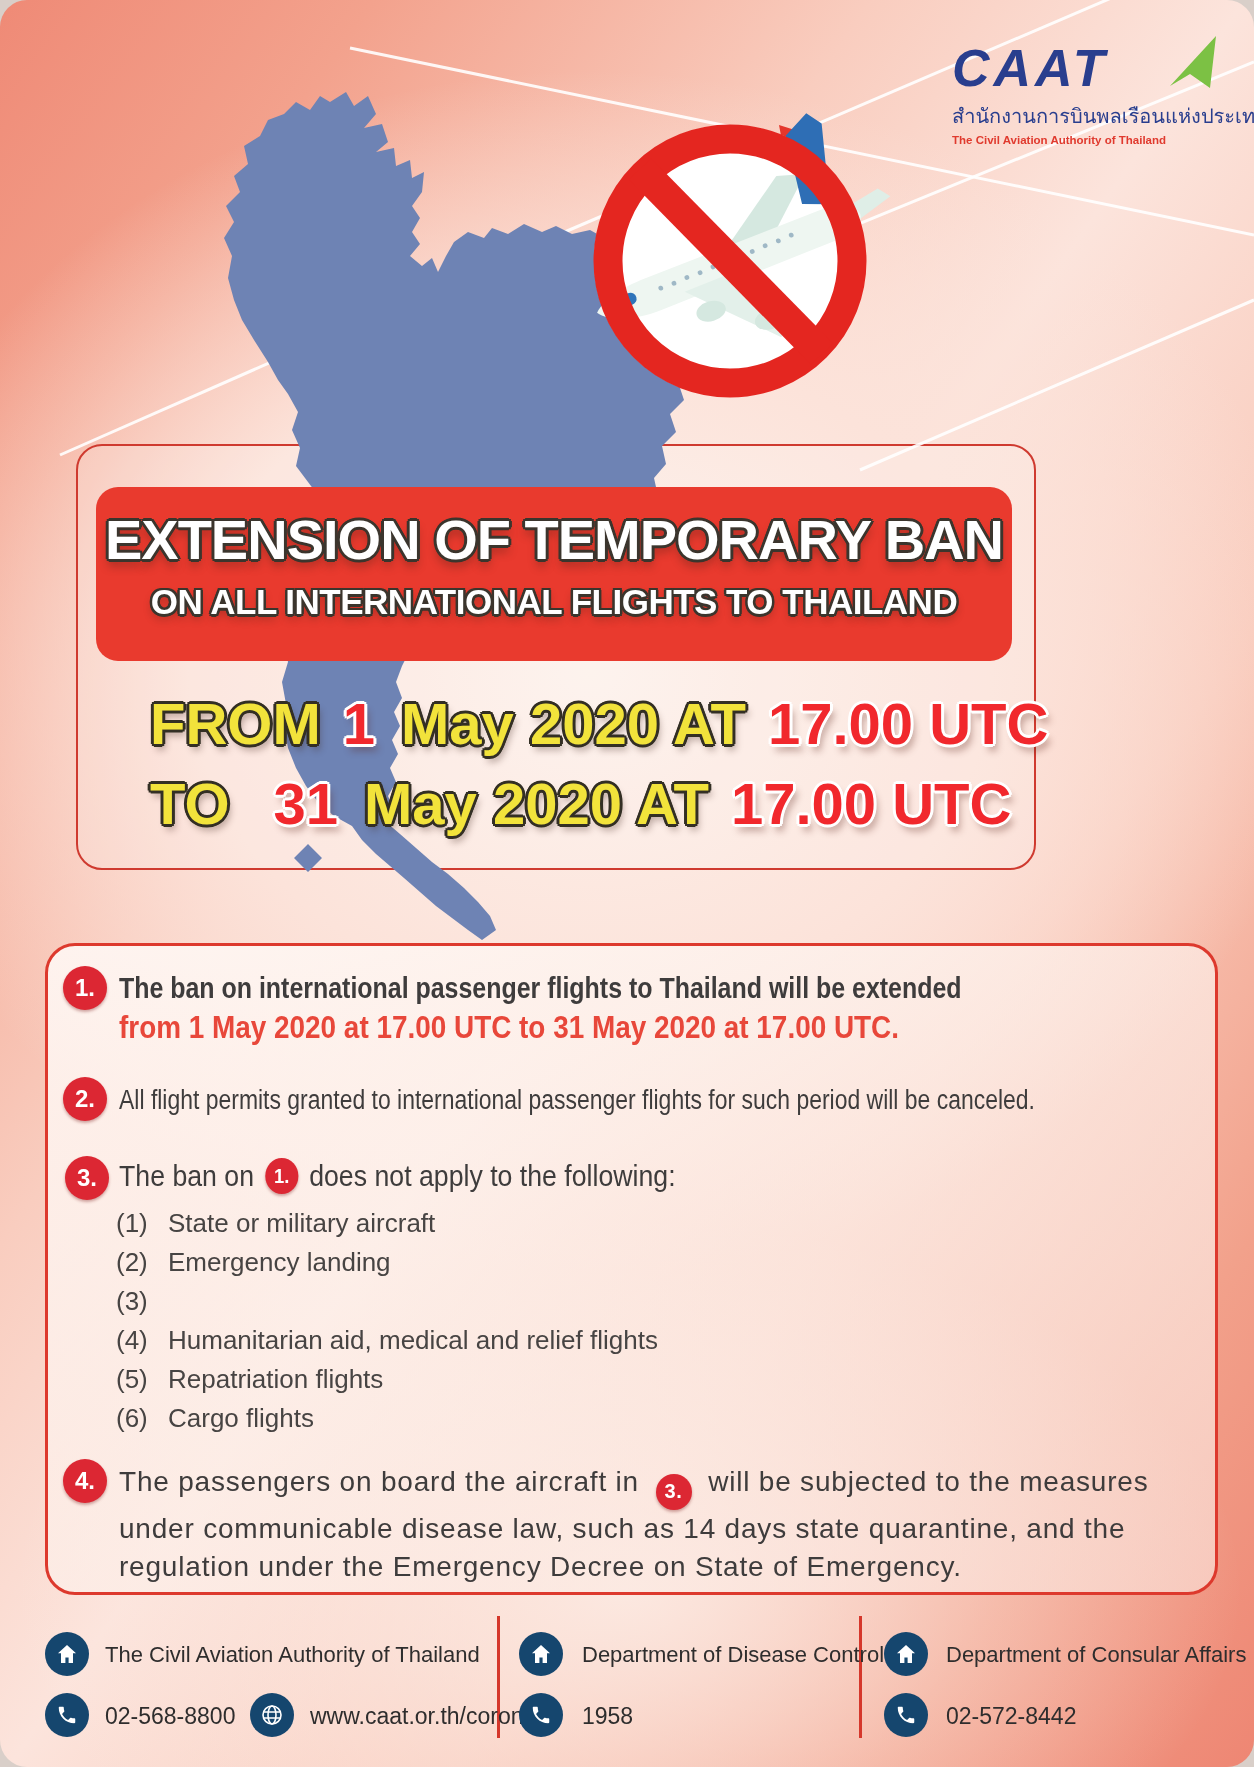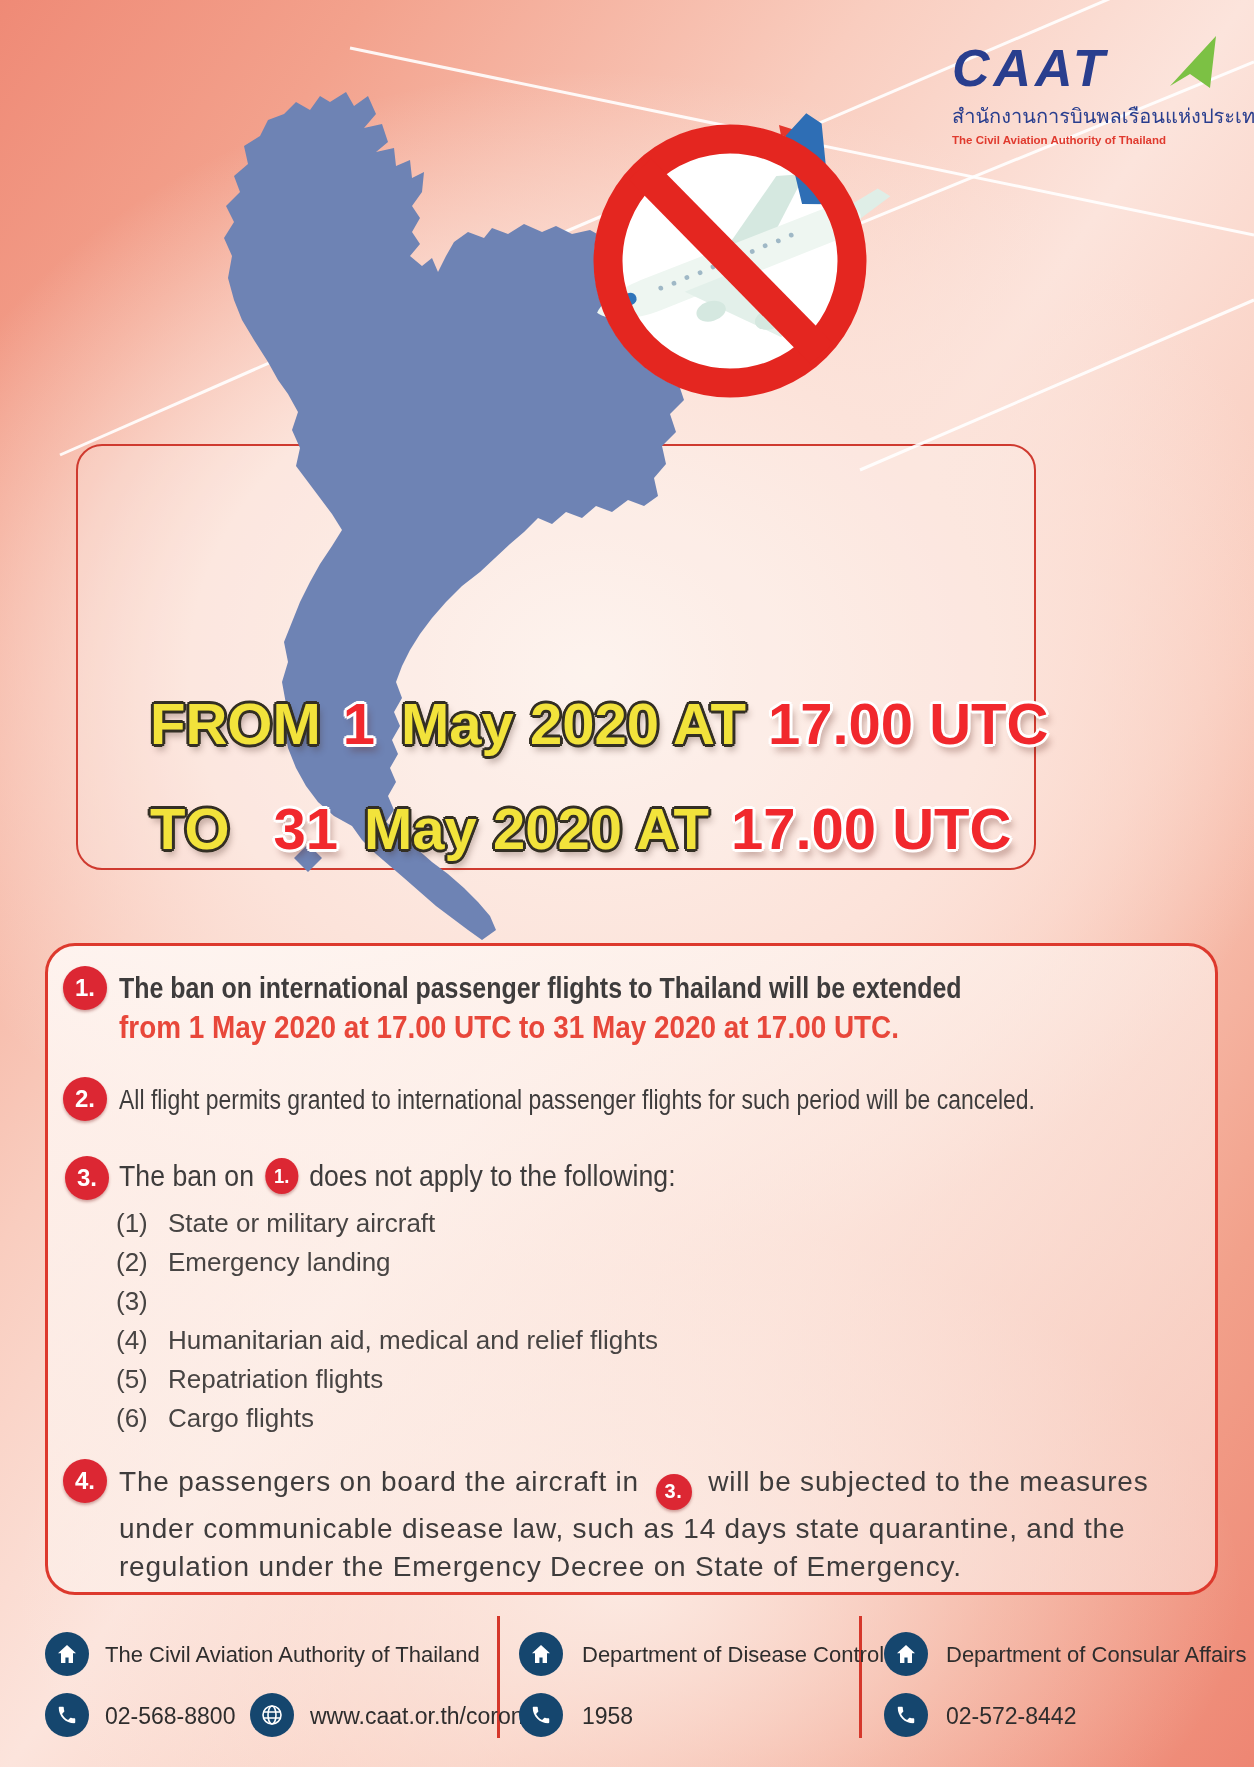--- a/index.html
+++ b/index.html
@@ -3,20 +3,21 @@
 <meta charset="utf-8">
 <style>
   html,body{margin:0;padding:0;background:#d9cfc9;}
   .poster{
     position:relative;width:1254px;height:1767px;margin:0 auto;overflow:hidden;
     font-family:"Liberation Sans","DejaVu Sans",sans-serif;
     background:
       radial-gradient(ellipse 58% 34% at 47% 38%, #fdf1eb 0%, #fce3da 55%, rgba(252,227,218,0) 100%),
       radial-gradient(ellipse 70% 30% at 50% 90%, rgba(252,236,229,.9) 0%, rgba(252,236,229,0) 70%),
       linear-gradient(125deg, #ef8a76 0%, #f3a28d 15%, #f9cdbf 35%, #fce4dc 50%, #f9cabb 68%, #f2a18b 85%, #ee8673 100%);
+    border-radius: 27px;
   }
   .abs{position:absolute;}
   
   .decor{left:0;top:0;z-index:2;}
   
   .map{left:150px;top:80px;z-index:3;}
   
   .logo{left:952px;top:40px;z-index:6;width:270px;}
   .logo-row{position:relative;height:58px;}
   .logo-caat{font-size:52px;font-weight:bold;font-style:italic;letter-spacing:4px;color:#293e8e;line-height:56px;}
@@ -31,21 +32,21 @@
   
   .banner{left:96px;top:487px;width:916px;height:174px;background:#e93a2e;border-radius:22px;z-index:4;
     text-align:center;}
   .banner .t1{margin-top:20px;font-size:56px;font-weight:bold;letter-spacing:-1px;color:#fff;
     text-shadow:3px 0 #3b352d,-3px 0 #3b352d,0 3px #3b352d,0 -3px #3b352d,2px 2px #3b352d,-2px -2px #3b352d,2px -2px #3b352d,-2px 2px #3b352d,0 7px 10px rgba(70,30,20,.4);}
   .banner .t2{margin-top:10px;font-size:35px;font-weight:bold;letter-spacing:-.5px;color:#fff;
     text-shadow:2.5px 0 #3b352d,-2.5px 0 #3b352d,0 2.5px #3b352d,0 -2.5px #3b352d,2px 2px #3b352d,-2px -2px #3b352d,2px -2px #3b352d,-2px 2px #3b352d,0 5px 8px rgba(70,30,20,.4);}
   
   .daterow{left:150px;width:900px;display:flex;align-items:baseline;z-index:4;font-weight:bold;font-size:58px;white-space:nowrap;}
   .dr-from{top:690px;}
-  .dr-to{top:795px;}
+  .dr-to{top:770px;}
   .yel{color:#f2e33b;
     text-shadow:3px 0 #332f24,-3px 0 #332f24,0 3px #332f24,0 -3px #332f24,2px 2px #332f24,-2px -2px #332f24,2px -2px #332f24,-2px 2px #332f24,3px 6px 7px rgba(60,30,20,.35);}
   .dred{color:#f1282d;
     text-shadow:3px 0 #fff,-3px 0 #fff,0 3px #fff,0 -3px #fff,2px 2px #fff,-2px -2px #fff,2px -2px #fff,-2px 2px #fff,4px 7px 7px rgba(90,30,20,.35);}
   .g1{width:22px;} .g2{width:26px;} .g3{width:22px;} .g4{width:44px;}
   
   .bodybox{left:45px;top:943px;width:1167px;height:646px;border:3px solid #dd392d;border-radius:30px;z-index:4;
     background:linear-gradient(150deg, rgba(255,250,247,.85) 0%, rgba(253,240,234,.7) 45%, rgba(251,228,220,.65) 100%);}
   .badge{position:absolute;width:44px;height:44px;border-radius:50%;background:#dc2733;color:#fff;
     display:flex;align-items:center;justify-content:center;font-weight:bold;font-size:24px;
@@ -136,20 +137,24 @@
         <circle cx="222" cy="159" r="2.4"></circle>
           <circle cx="236" cy="157" r="2.4"></circle>
       </g>
     </g>
     <circle cx="170" cy="165" r="122" fill="none" stroke="#e42620" stroke-width="29"></circle>
     <line x1="80" y1="73" x2="262" y2="258" stroke="#e42620" stroke-width="31"></line>
   </svg>
 
   <div class="abs thinbox"></div>
 
+  <div class="abs banner">
+    <div class="t1">EXTENSION OF TEMPORARY BAN</div>
+    <div class="t2">ON ALL INTERNATIONAL FLIGHTS TO THAILAND</div>
+  </div>
 
   <div class="abs daterow dr-from">
     <span class="yel">FROM</span>
       <span class="g1"></span>
     <span class="dred">1</span>
       <span class="g2"></span>
     <span class="yel">May 2020 AT</span>
       <span class="g3"></span>
     <span class="dred">17.00 UTC</span>
   </div>

